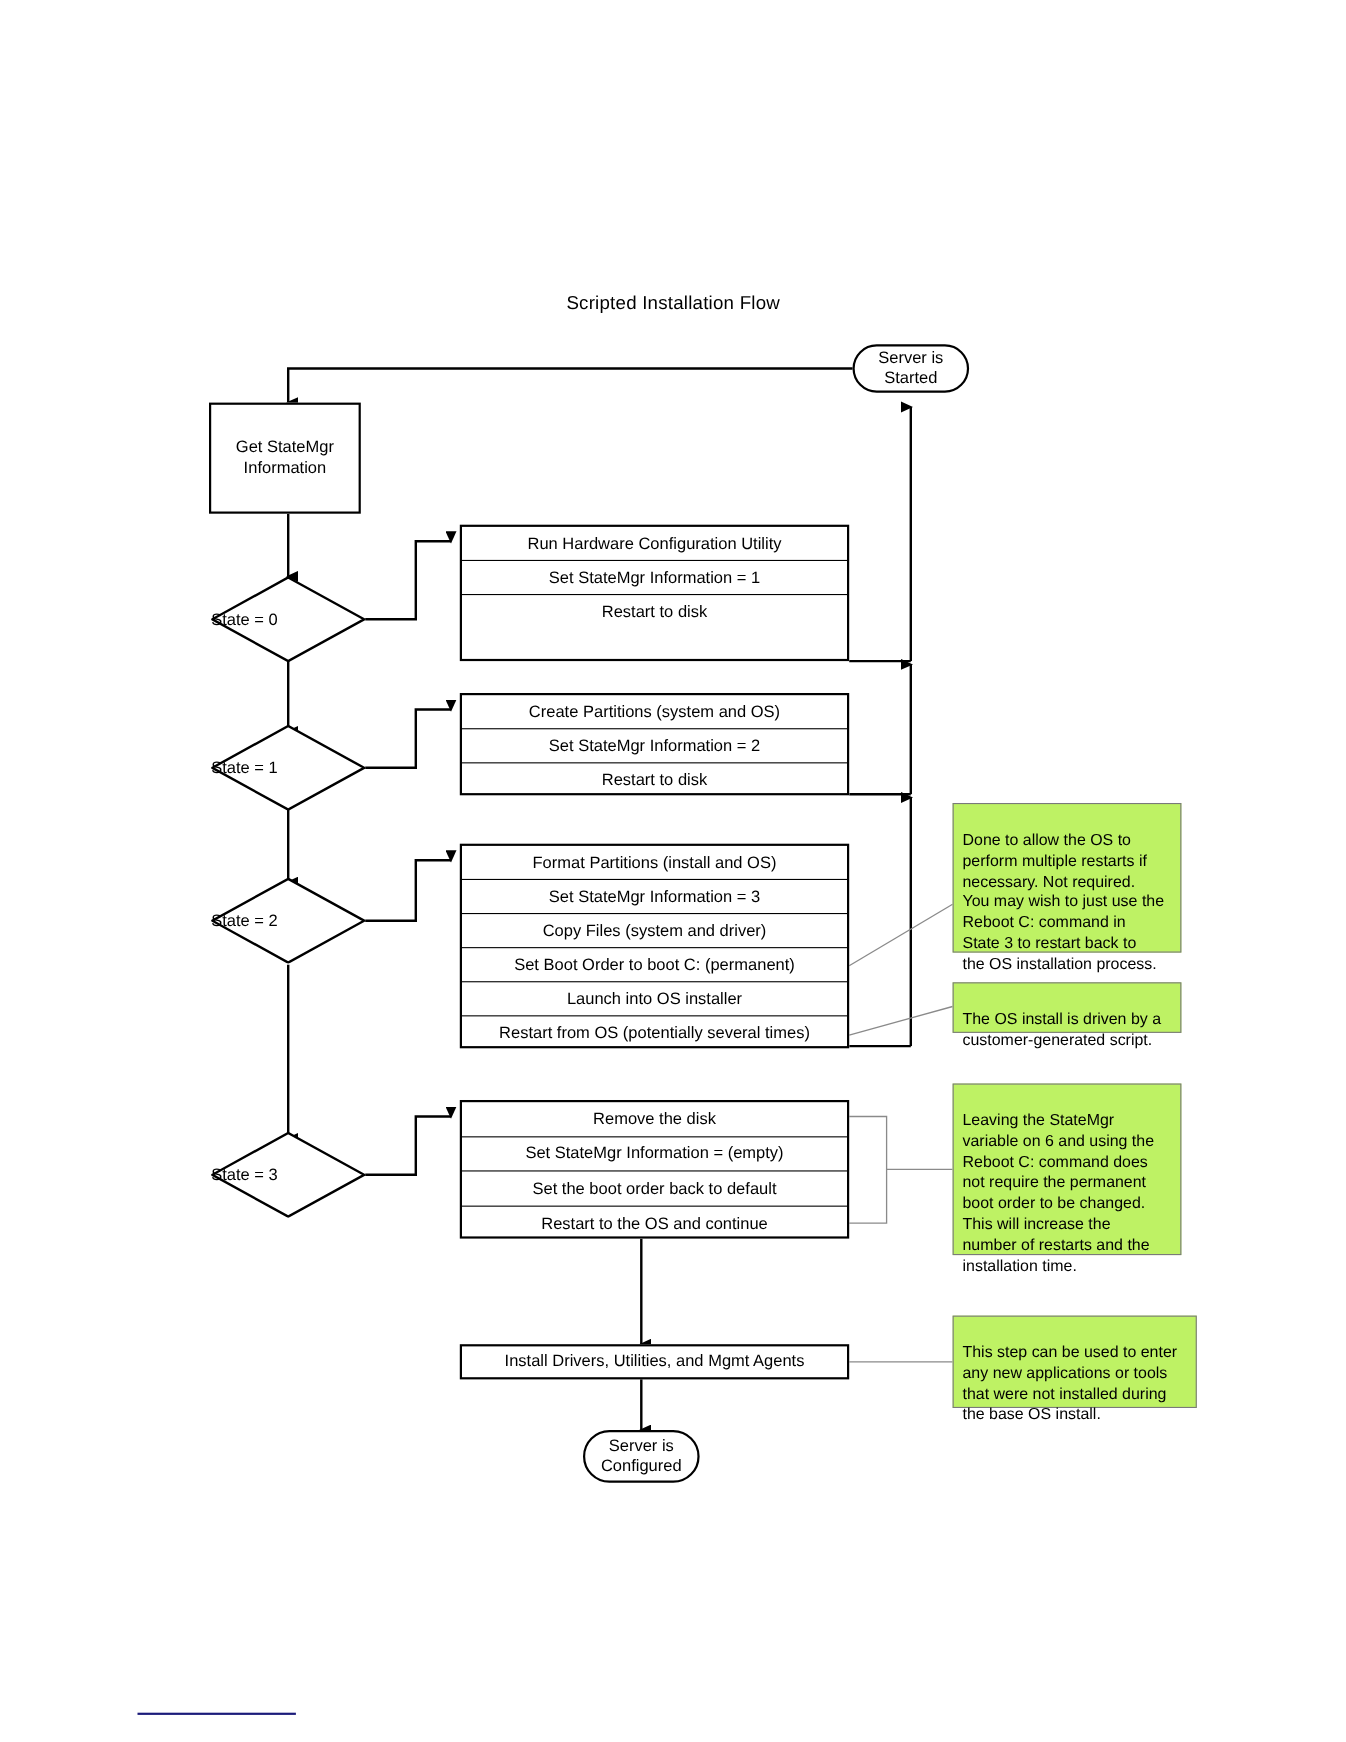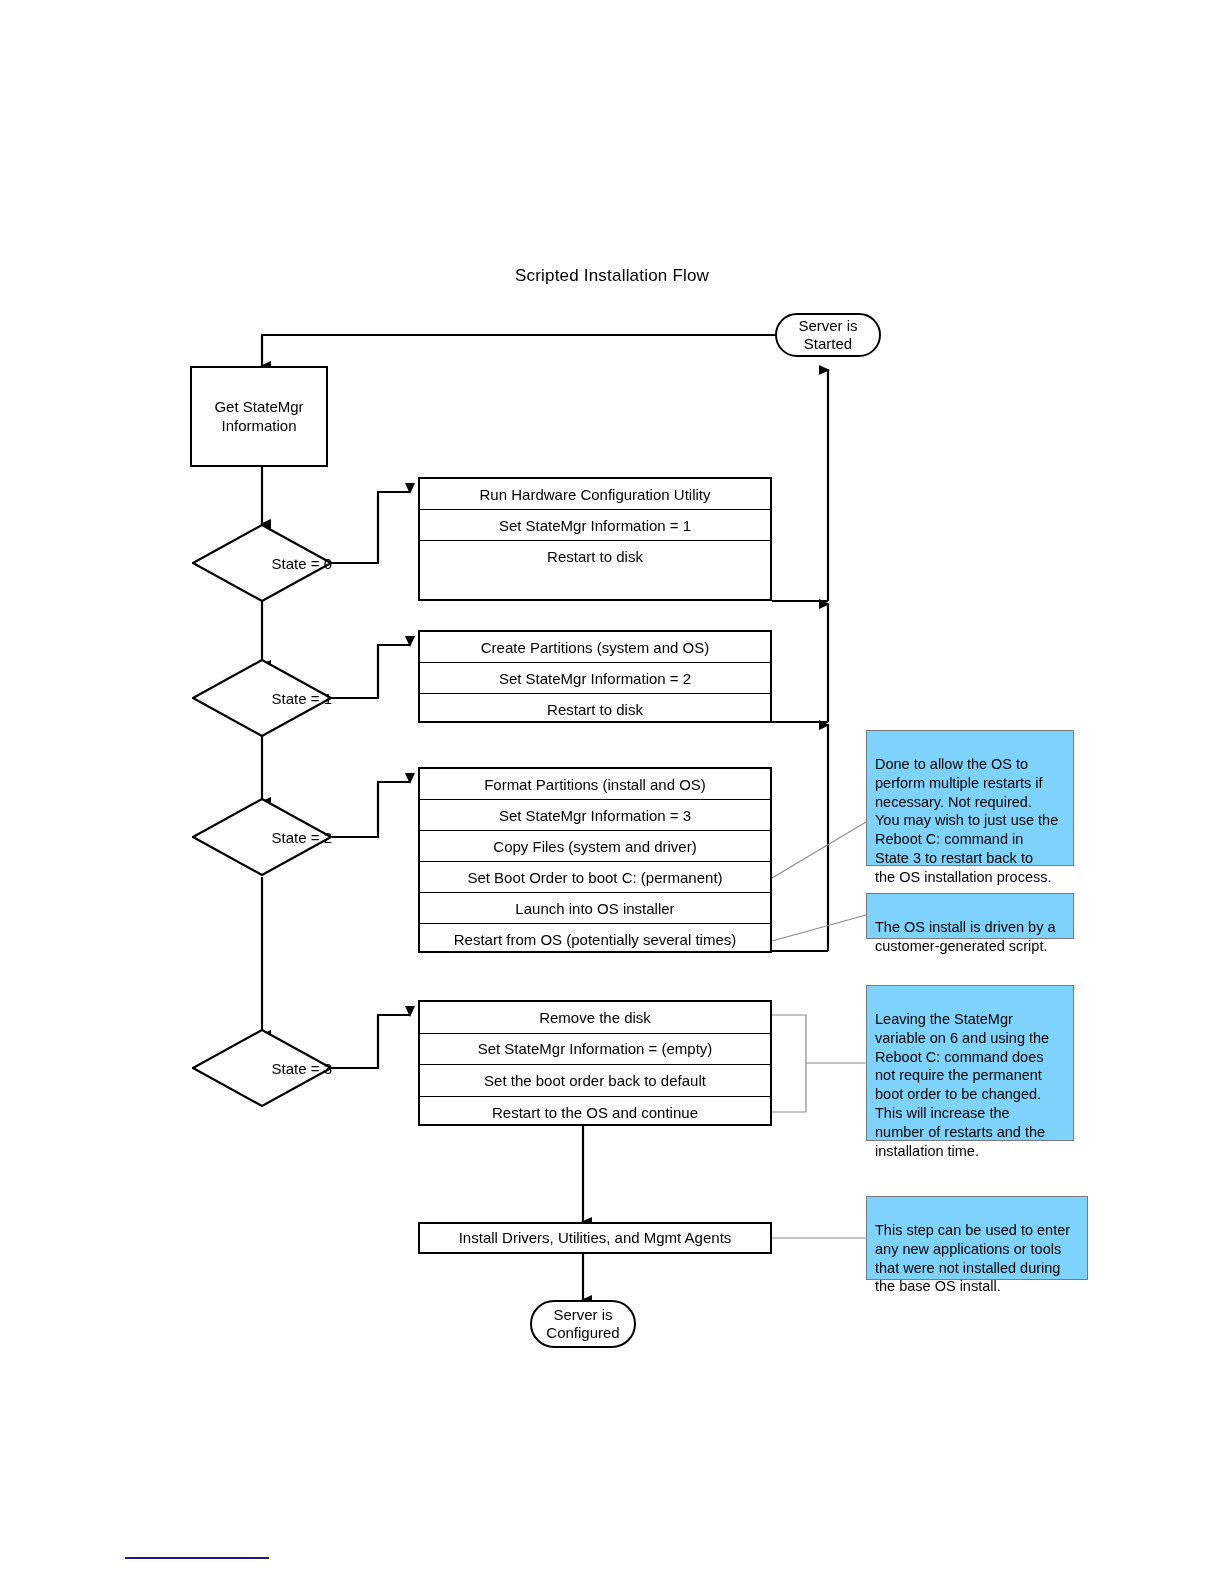--- a/index.html
+++ b/index.html
@@ -77,41 +77,41 @@
     text-align: right;
   }
   .steps .row:last-child {
     border-bottom: none;
   }
   
   .decision {
     position: absolute;
     display: flex;
     align-items: center;
-    justify-content: flex-end;
+    justify-content: flex-start;
   }
   .decision .dtext {
     position: relative;
     z-index: 2;
     font-size: 15px;
   }
   .decision .dshape {
     position: absolute;
     left: 0;
     top: 0;
     width: 100%;
     height: 100%;
     z-index: 1;
   }
   
   .note {
     position: absolute;
     box-sizing: border-box;
     border: 1.2px solid #7a7a7a;
-    background: #7dd3fc;
+    background: #bef264;
     font-size: 14.5px;
     line-height: 1.30;
     padding: 5px 6px 5px 8px;
     color: #000;
     white-space: pre-line;
   }
   .footer-rule {
     position: absolute;
     left: 125px;
     top: 1557px;

